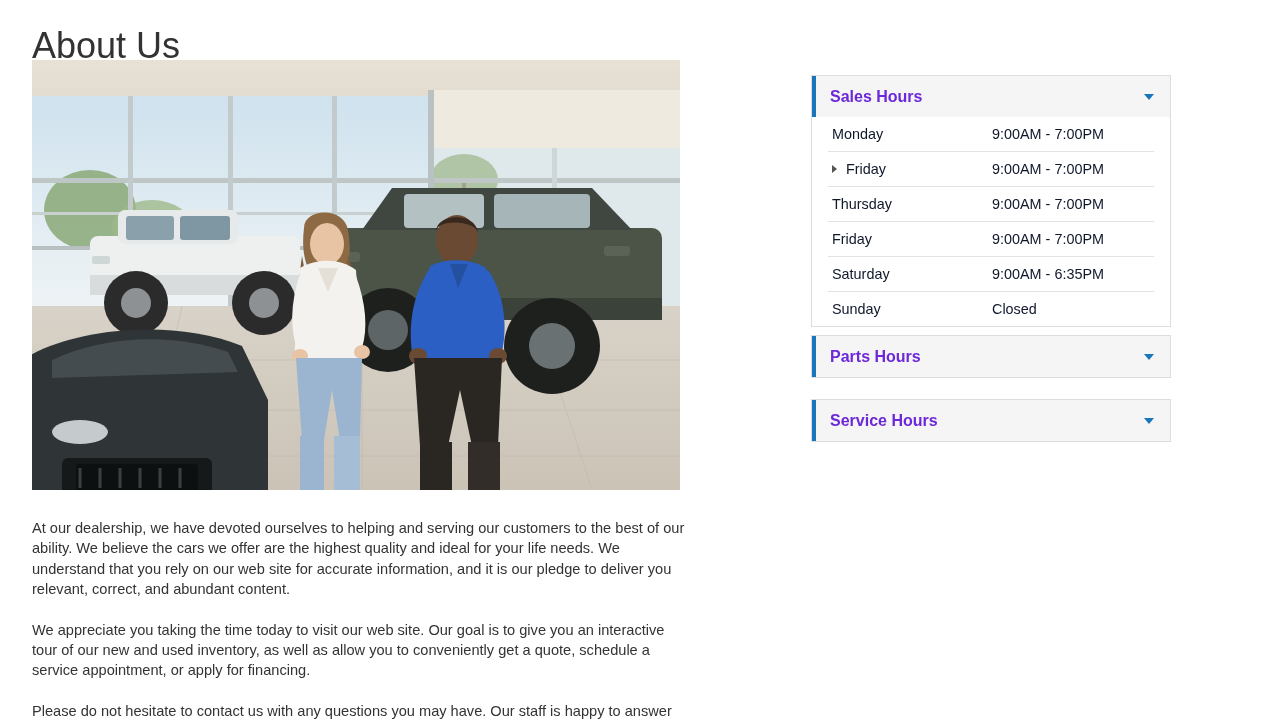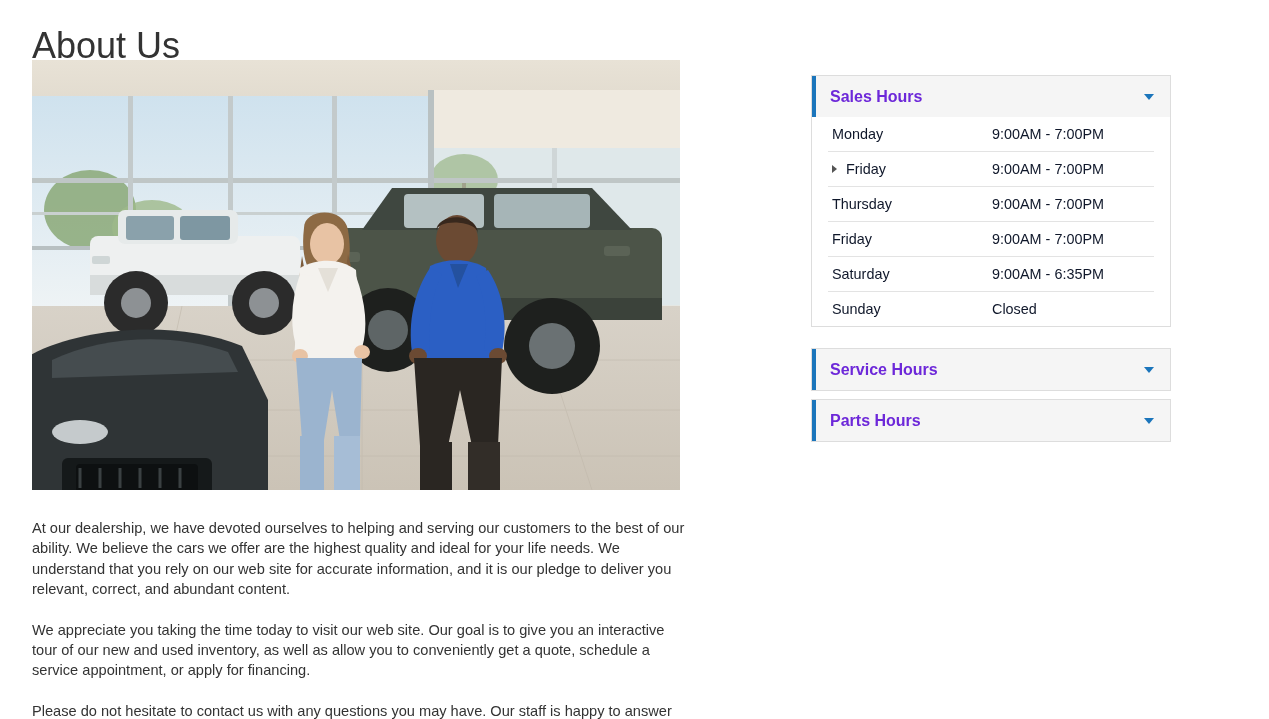--- a/index.html
+++ b/index.html
@@ -305,30 +305,30 @@
             </tr>
             <tr>
               <td class="day">Sunday</td>
               <td class="time">Closed</td>
             </tr>
           </tbody>
         </table>
       </div>
     </div>
 
+    <div class="panel collapsed" style="margin-top:4px;">
+      <div class="panel-header">
+        <span class="panel-title">Parts Hours</span>
+        <span class="caret"></span>
+      </div>
+
+    </div>
+
     <div class="panel collapsed" style="margin-top:21px;">
       <div class="panel-header">
         <span class="panel-title">Service Hours</span>
         <span class="caret"></span>
       </div>
 
     </div>
 
-    <div class="panel collapsed" style="margin-top:4px;">
-      <div class="panel-header">
-        <span class="panel-title">Parts Hours</span>
-        <span class="caret"></span>
-      </div>
-
-    </div>
-
   </div>
 </div>
 
 </body></html>

